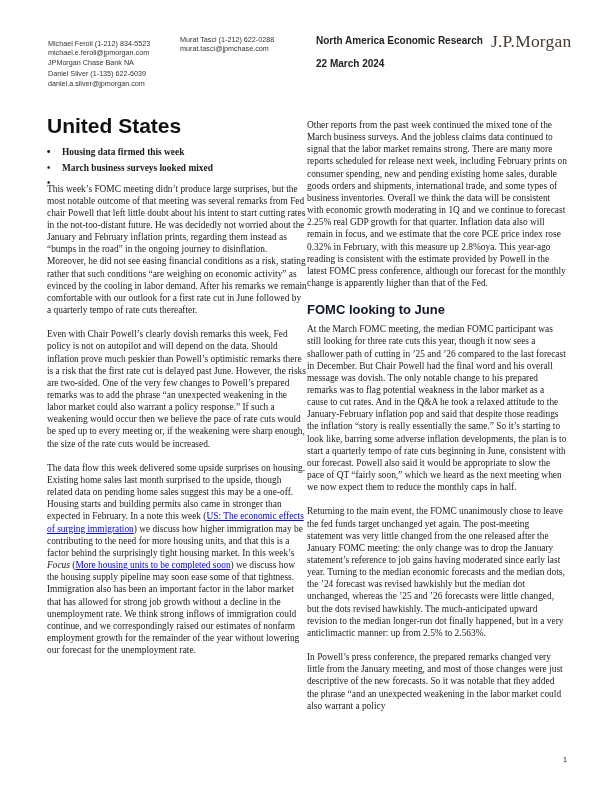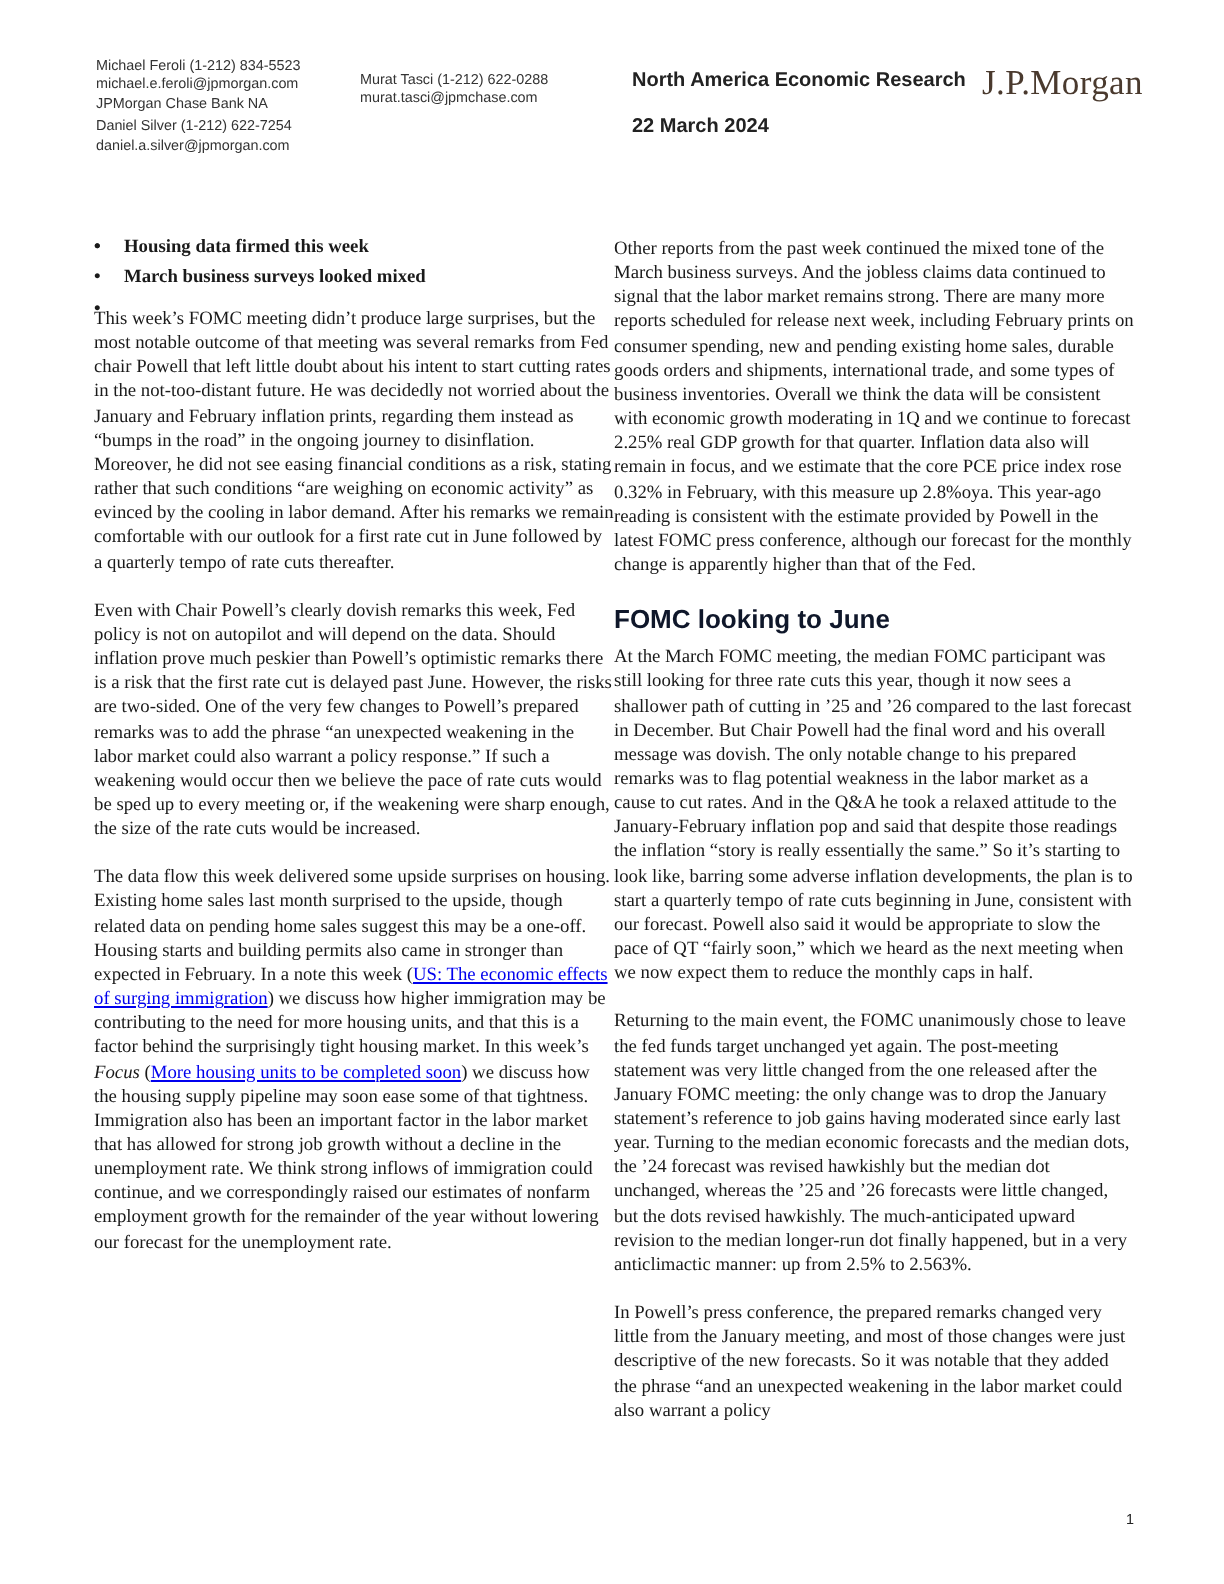--- a/index.html
+++ b/index.html
@@ -1,20 +1,20 @@
 <!DOCTYPE html>
 <html><head>
 <meta charset="utf-8">
 <style>
   html, body { margin:0; padding:0; background:#fff; }
   body { width:612px; height:792px; position:relative; overflow:hidden; color:#1a1a1a; }
   .hdr-contact { position:absolute; font-family:"Liberation Sans", sans-serif; font-size:7.2px; line-height:9.4px; color:#333; }
   .hdr-contact div { white-space:nowrap; }
   .hdr-gap { height:2px; }
-  #contact-left { left:48px; top:28px; }
+  #contact-left { left:48px; top:39px; }
   #contact-mid { left:180px; top:35px; }
   #research-block { position:absolute; left:316px; top:35px; font-family:"Liberation Sans", sans-serif; font-size:10px; color:#222; }
   #research-title { font-weight:bold; }
   #report-date { margin-top:12px;font-weight:bold; }
   #logo { position:absolute; left:491px; top:31px; font-family:"Liberation Serif", serif; font-size:17.5px; color:#4a3a2e; letter-spacing:0.2px; }
   .col { position:absolute; top:114px; width:260px; font-family:"Liberation Serif", serif; font-size:9.4px; line-height:12.15px; color:#1a1a1a; text-align:left; }
   #col-left { left:47px; }
   #col-right { left:307px; top:119px; }
   h1 { font-family:"Liberation Sans", sans-serif; font-weight:bold; font-size:21px; margin:0 0 8px 0; line-height:24px; color:#111; }
   h2 { font-family:"Liberation Sans", sans-serif; font-weight:bold; font-size:13px; margin:13px 0 6px 0; line-height:15px; color:#0f172a; }
@@ -26,37 +26,38 @@
   #page-number { position:absolute; left:563px; top:755px; font-family:"Liberation Sans", sans-serif; font-size:7.2px; color:#222; }
 </style>
 </head>
 <body>
 
 <div id="contact-left" class="hdr-contact">
   <div>Michael Feroli  (1-212) 834-5523</div>
   <div>michael.e.feroli@jpmorgan.com</div>
   <div>JPMorgan Chase Bank NA</div>
   <div class="hdr-gap"></div>
-  <div>Daniel Silver  (1-212) 622-7254</div>
+  <div>Daniel Silver  (1-135) 622-6039</div>
   <div>daniel.a.silver@jpmorgan.com</div>
 </div>
 
 <div id="contact-mid" class="hdr-contact">
   <div>Murat Tasci  (1-212) 622-0288</div>
   <div>murat.tasci@jpmchase.com</div>
 </div>
 
 <div id="research-block">
   <div id="research-title">North America Economic Research</div>
   <div id="report-date">22 March 2024</div>
 </div>
 
 <div id="logo">J.P.Morgan</div>
 
 <div id="col-left" class="col">
+  <h1>United States</h1>
   <ul class="bullets">
     <li><span class="dot">•</span></li>
     <li><span class="dot">•</span><span>Housing data firmed this week</span></li>
     <li><span class="dot">•</span><span>March business surveys looked mixed</span></li>
     <li><span class="dot">•</span></li>
   </ul>
   <p>This week’s FOMC meeting didn’t produce large surprises, but the most notable outcome of that meeting was several remarks from Fed chair Powell that left little doubt about his intent to start cutting rates in the not-too-distant future. He was decidedly not worried about the January and February inflation prints, regarding them instead as “bumps in the road” in the ongoing journey to disinflation. Moreover, he did not see easing financial conditions as a risk, stating rather that such conditions “are weighing on economic activity” as evinced by the cooling in labor demand. After his remarks we remain comfortable with our outlook for a first rate cut in June followed by a quarterly tempo of rate cuts thereafter.</p>
   <p>Even with Chair Powell’s clearly dovish remarks this week, Fed policy is not on autopilot and will depend on the data. Should inflation prove much peskier than Powell’s optimistic remarks there is a risk that the first rate cut is delayed past June. However, the risks are two-sided. One of the very few changes to Powell’s prepared remarks was to add the phrase “an unexpected weakening in the labor market could also warrant a policy response.” If such a weakening would occur then we believe the pace of rate cuts would be sped up to every meeting or, if the weakening were sharp enough, the size of the rate cuts would be increased.</p>
   <p><span>The data flow this week delivered some upside surprises on housing. Existing home sales last month surprised to the upside, though related data on pending home sales suggest this may be a one-off. Housing starts and building permits also came in stronger than expected in February. In a note this week (</span><a>US: The economic effects of surging immigration</a><span>) we discuss how higher immigration may be contributing to the need for more housing units, and that this is a factor behind the surprisingly tight housing market. In this week’s </span><i>Focus</i><span> (</span><a>More housing units to be completed soon</a><span>) we discuss how the housing supply pipeline may soon ease some of that tightness. Immigration also has been an important factor in the labor market that has allowed for strong job growth without a decline in the unemployment rate. We think strong inflows of immigration could continue, and we correspondingly raised our estimates of nonfarm employment growth for the remainder of the year without lowering our forecast for the unemployment rate.</span></p>
 </div>

